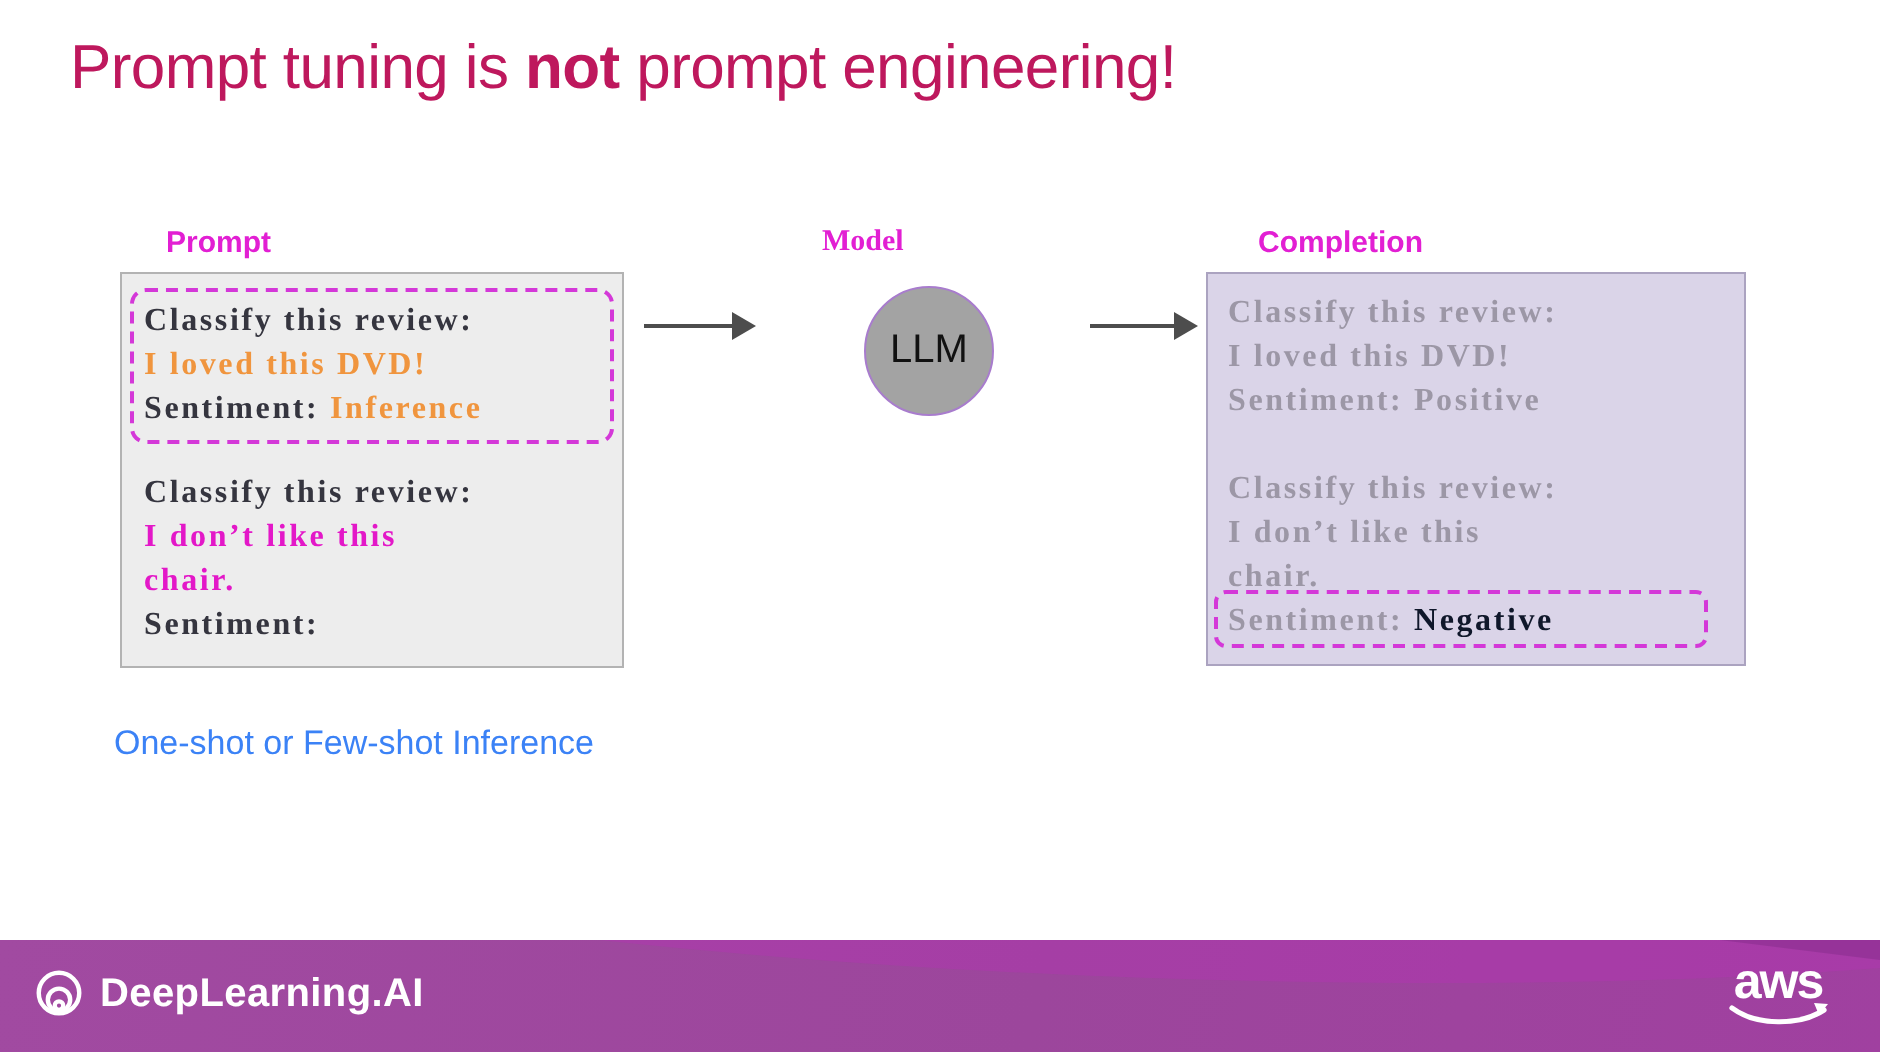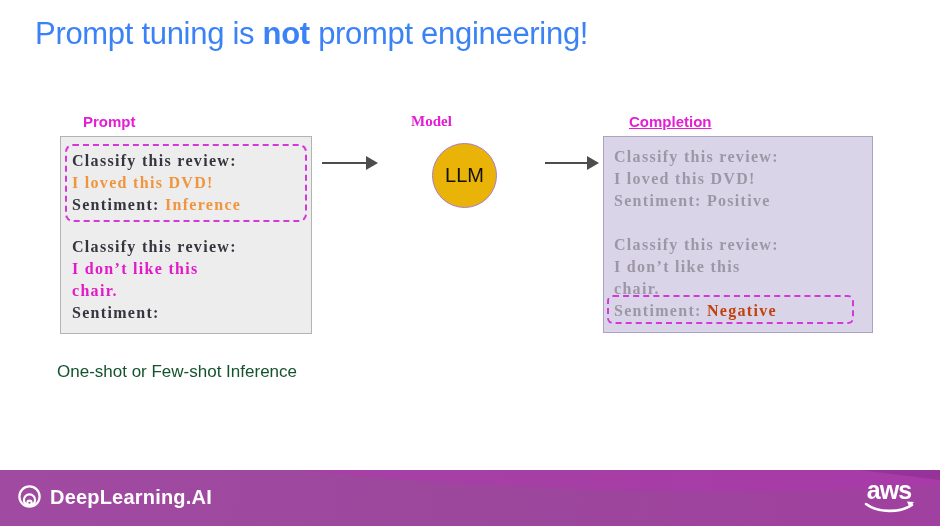--- a/index.html
+++ b/index.html
@@ -1,57 +1,57 @@
 <!DOCTYPE html>
 <html><head>
 <meta charset="utf-8">
 <style>
   * { margin:0; padding:0; box-sizing:border-box; }
   html,body { width:940px; height:526px; background:#fff; overflow:hidden; }
   body { font-family:"Liberation Sans", sans-serif; }
   .slide { position:relative; width:940px; height:526px; background:#fff; overflow:hidden; }
 
-  .title { position:absolute; left:35px; top:16px; font-size:31px; color:#3b82f6; letter-spacing:-0.3px; white-space:pre;text-align:center; }
+  .title { position:absolute; left:35px; top:16px; font-size:31px; color:#be185d; letter-spacing:-0.3px; white-space:pre;text-align:center; }
   .title b { font-weight:bold; }
 
   .sec-label { position:absolute; top:113px; font-size:15px; font-weight:bold; color:#e21fd3;margin-left:15px; }
   .lbl-prompt { left:68px; }
   .lbl-model { left:396px;font-family:Liberation Serif, serif; }
-  .lbl-completion { left:614px;text-decoration:underline; }
+  .lbl-completion { left:614px; }
 
   .mono { font-family:Liberation Serif, serif; font-weight:bold; font-size:16px; letter-spacing:1.3px; line-height:22px; }
   .mline { white-space:pre; }
 
   .prompt-box { position:absolute; left:60px; top:136px; width:252px; height:198px; background:#ededed; border:1px solid #b3b3b3; }
   .dashed-ex { margin:7px 4px 0 4px; border:2px dashed #d438d8; border-radius:8px; padding:4px 2px 4px 5px; }
   .ex2 { margin:14px 0 0 11px; }
 
   .c-dark { color:#35353f; }
   .c-orange { color:#f0953e; }
   .c-pink { color:#e318c8; }
   .c-gray { color:#9c97a6; }
-  .c-black { color:#c2410c;margin-top:46px; }
+  .c-black { color:#0f172a;margin-top:46px; }
 
   .completion-box { position:absolute; left:603px; top:136px; width:270px; height:197px; background:#dad4e8; border:1px solid #aba3c0; padding:9px 0 0 10px; }
   .blank-line { height:22px; }
   .dashed-answer { position:absolute; left:3px; top:158px; width:247px; height:29px; border:2px dashed #d438d8; border-radius:6px; pointer-events:none; }
 
-  .llm-circle { position:absolute; left:432px; top:143px; width:65px; height:65px; border-radius:50%; background:#eab308; border:1px solid #a87ccd; display:flex; align-items:center; justify-content:center; font-size:20px; color:#111; }
+  .llm-circle { position:absolute; left:432px; top:143px; width:65px; height:65px; border-radius:50%; background:#a3a3a3; border:1px solid #a87ccd; display:flex; align-items:center; justify-content:center; font-size:20px; color:#111; }
 
   .arrow { position:absolute; height:14px; }
   .arrow .shaft { position:absolute; top:6px; left:0; height:2px; background:#4d4d4d; }
   .arrow .head { position:absolute; top:0; width:0; height:0; border-top:7px solid transparent; border-bottom:7px solid transparent; border-left:12px solid #4d4d4d; }
   .arrow-1 { left:322px; top:156px; width:56px; }
   .arrow-1 .shaft { width:46px; }
   .arrow-1 .head { left:44px; }
   .arrow-2 { left:545px; top:156px; width:54px; }
   .arrow-2 .shaft { width:44px; }
   .arrow-2 .head { left:42px; }
 
-  .caption { position:absolute; left:57px; top:362px; font-size:17px; color:#14532d; }
+  .caption { position:absolute; left:57px; top:362px; font-size:17px; color:#3b82f6; }
 
   .footer { position:absolute; left:0; top:470px; width:940px; height:64px; background:linear-gradient(100deg,#a14aa1 0%,#9c469c 55%,#a040a0 100%); overflow:hidden; }
   .footer-wave { position:absolute; left:0; top:0; width:940px; height:56px; }
   .brand { position:absolute; left:16px; top:14px; display:flex; align-items:center; gap:7px; color:#ffffff; }
   .brand-text { font-size:20px; font-weight:bold; letter-spacing:0.2px; }
   .aws-logo { position:absolute; right:24px; top:5px; width:54px; height:44px; }
 </style>
 </head>
 <body>
 

